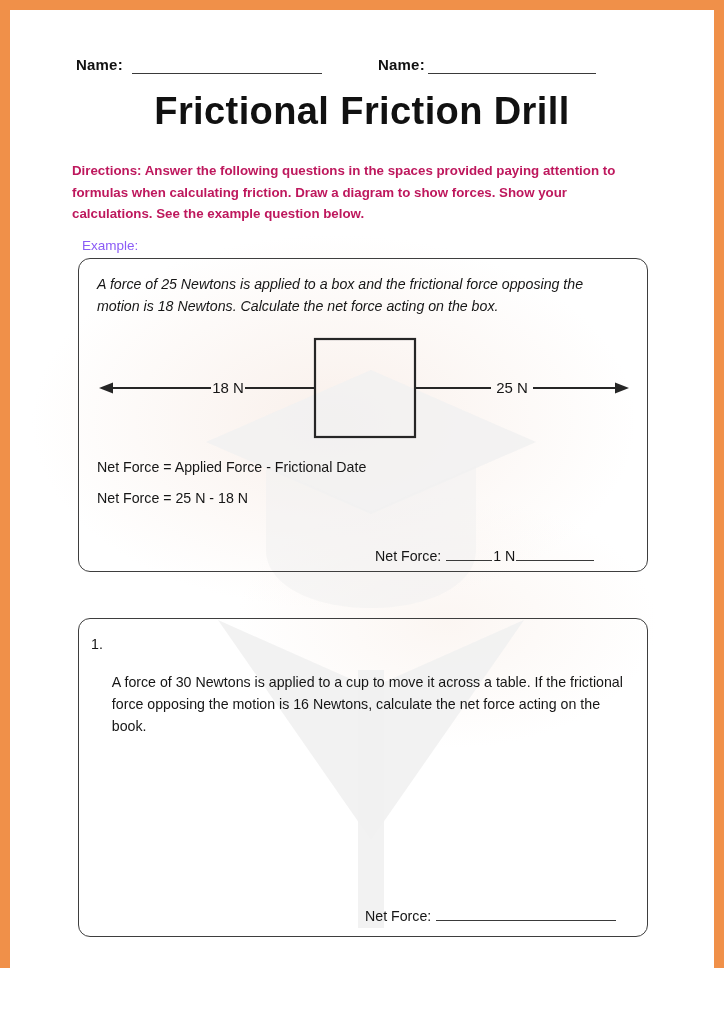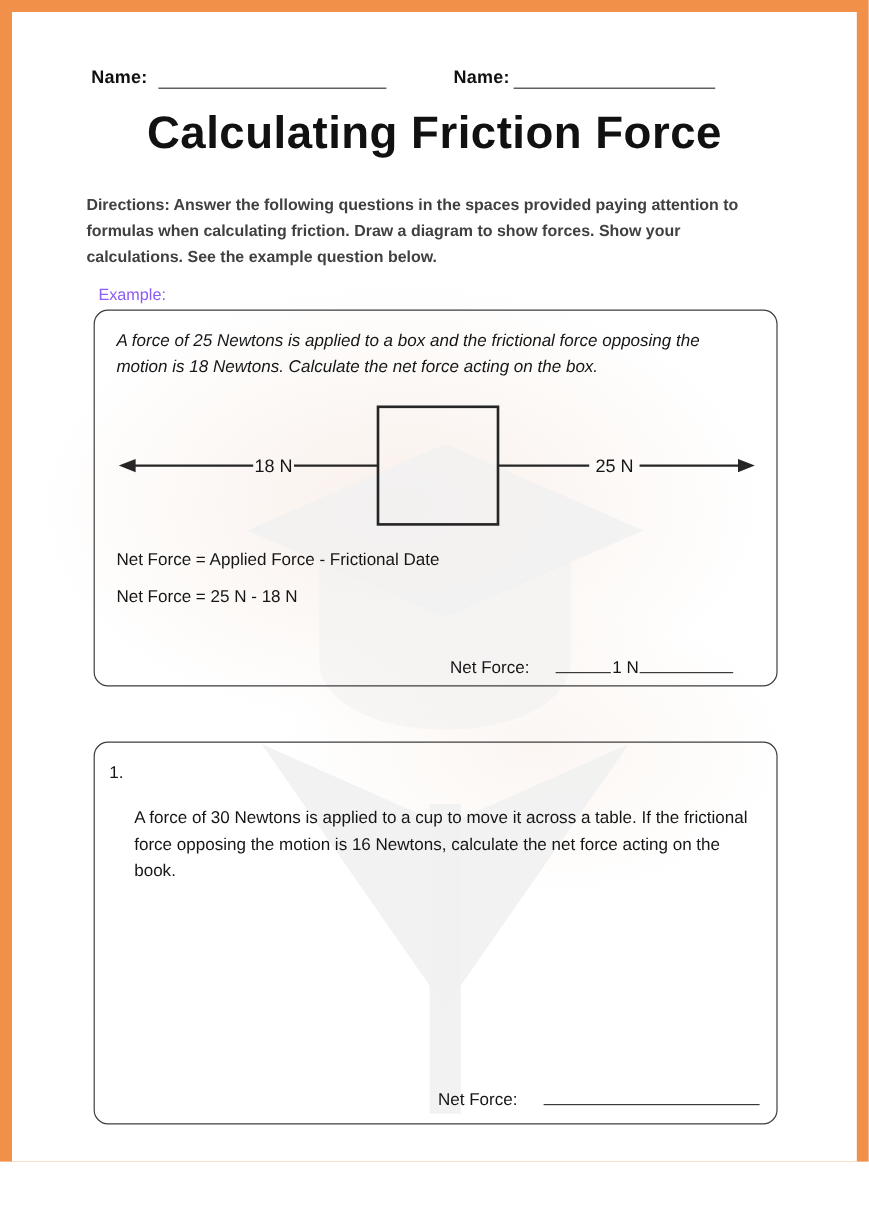--- a/index.html
+++ b/index.html
@@ -96,21 +96,21 @@
 
   
   #directions {
     position: absolute;
     left: 62px;
     top: 150px;
     width: 566px;
     font-size: 13.3px;
     font-weight: bold;
     line-height: 1.62;
-    color: #404040;
+    color: #be185d;
   }
 
   #example-label {
     position: absolute;
     left: 72px;
     top: 228px;
     font-size: 13.5px;
     font-weight: normal;
     color: #8b5cf6;
   }
@@ -174,21 +174,21 @@
     position: absolute;
     display: flex;
     align-items: baseline;
     font-size: 14.2px;
     color: #161616;
     white-space: nowrap;
   }
   #example-netforce { left: 296px; top: 288px; }
   #q1-netforce      { left: 286px; top: 288px; }
 
-  .nf-label { margin-right: 22px; }
+  .nf-label { margin-right: 5px; }
   .nf-blank-pre {
     display: inline-block;
     width: 46px;
     border-bottom: 1.4px solid #3a3a3a;
     height: 13px;
   }
   .nf-answer {
     padding: 0 1px;
   }
   .nf-blank-post {
@@ -221,21 +221,21 @@
       </g>
     </svg>
 
     <div class="hdr">
       <span class="hdr-label" id="name-label">Name:</span>
       <span class="hdr-rule" id="name-rule"></span>
       <span class="hdr-label" id="date-label">Name:</span>
       <span class="hdr-rule" id="date-rule"></span>
     </div>
 
-    <div id="title">Calculating Friction Force</div>
+    <div id="title">Frictional Friction Drill</div>
 
     <div id="directions">Directions: Answer the following questions in the spaces provided paying attention to formulas when calculating friction. Draw a diagram to show forces. Show your calculations. See the example question below.</div>
 
     <div id="example-label">Example:</div>
 
     <div class="qbox" id="example-box">
 
       <div class="q-text" id="example-text">A force of 25 Newtons is applied to a box and the frictional force opposing the motion is 18 Newtons. Calculate the net force acting on the box.</div>
 
       <svg id="force-diagram" viewBox="0 0 540 118">

